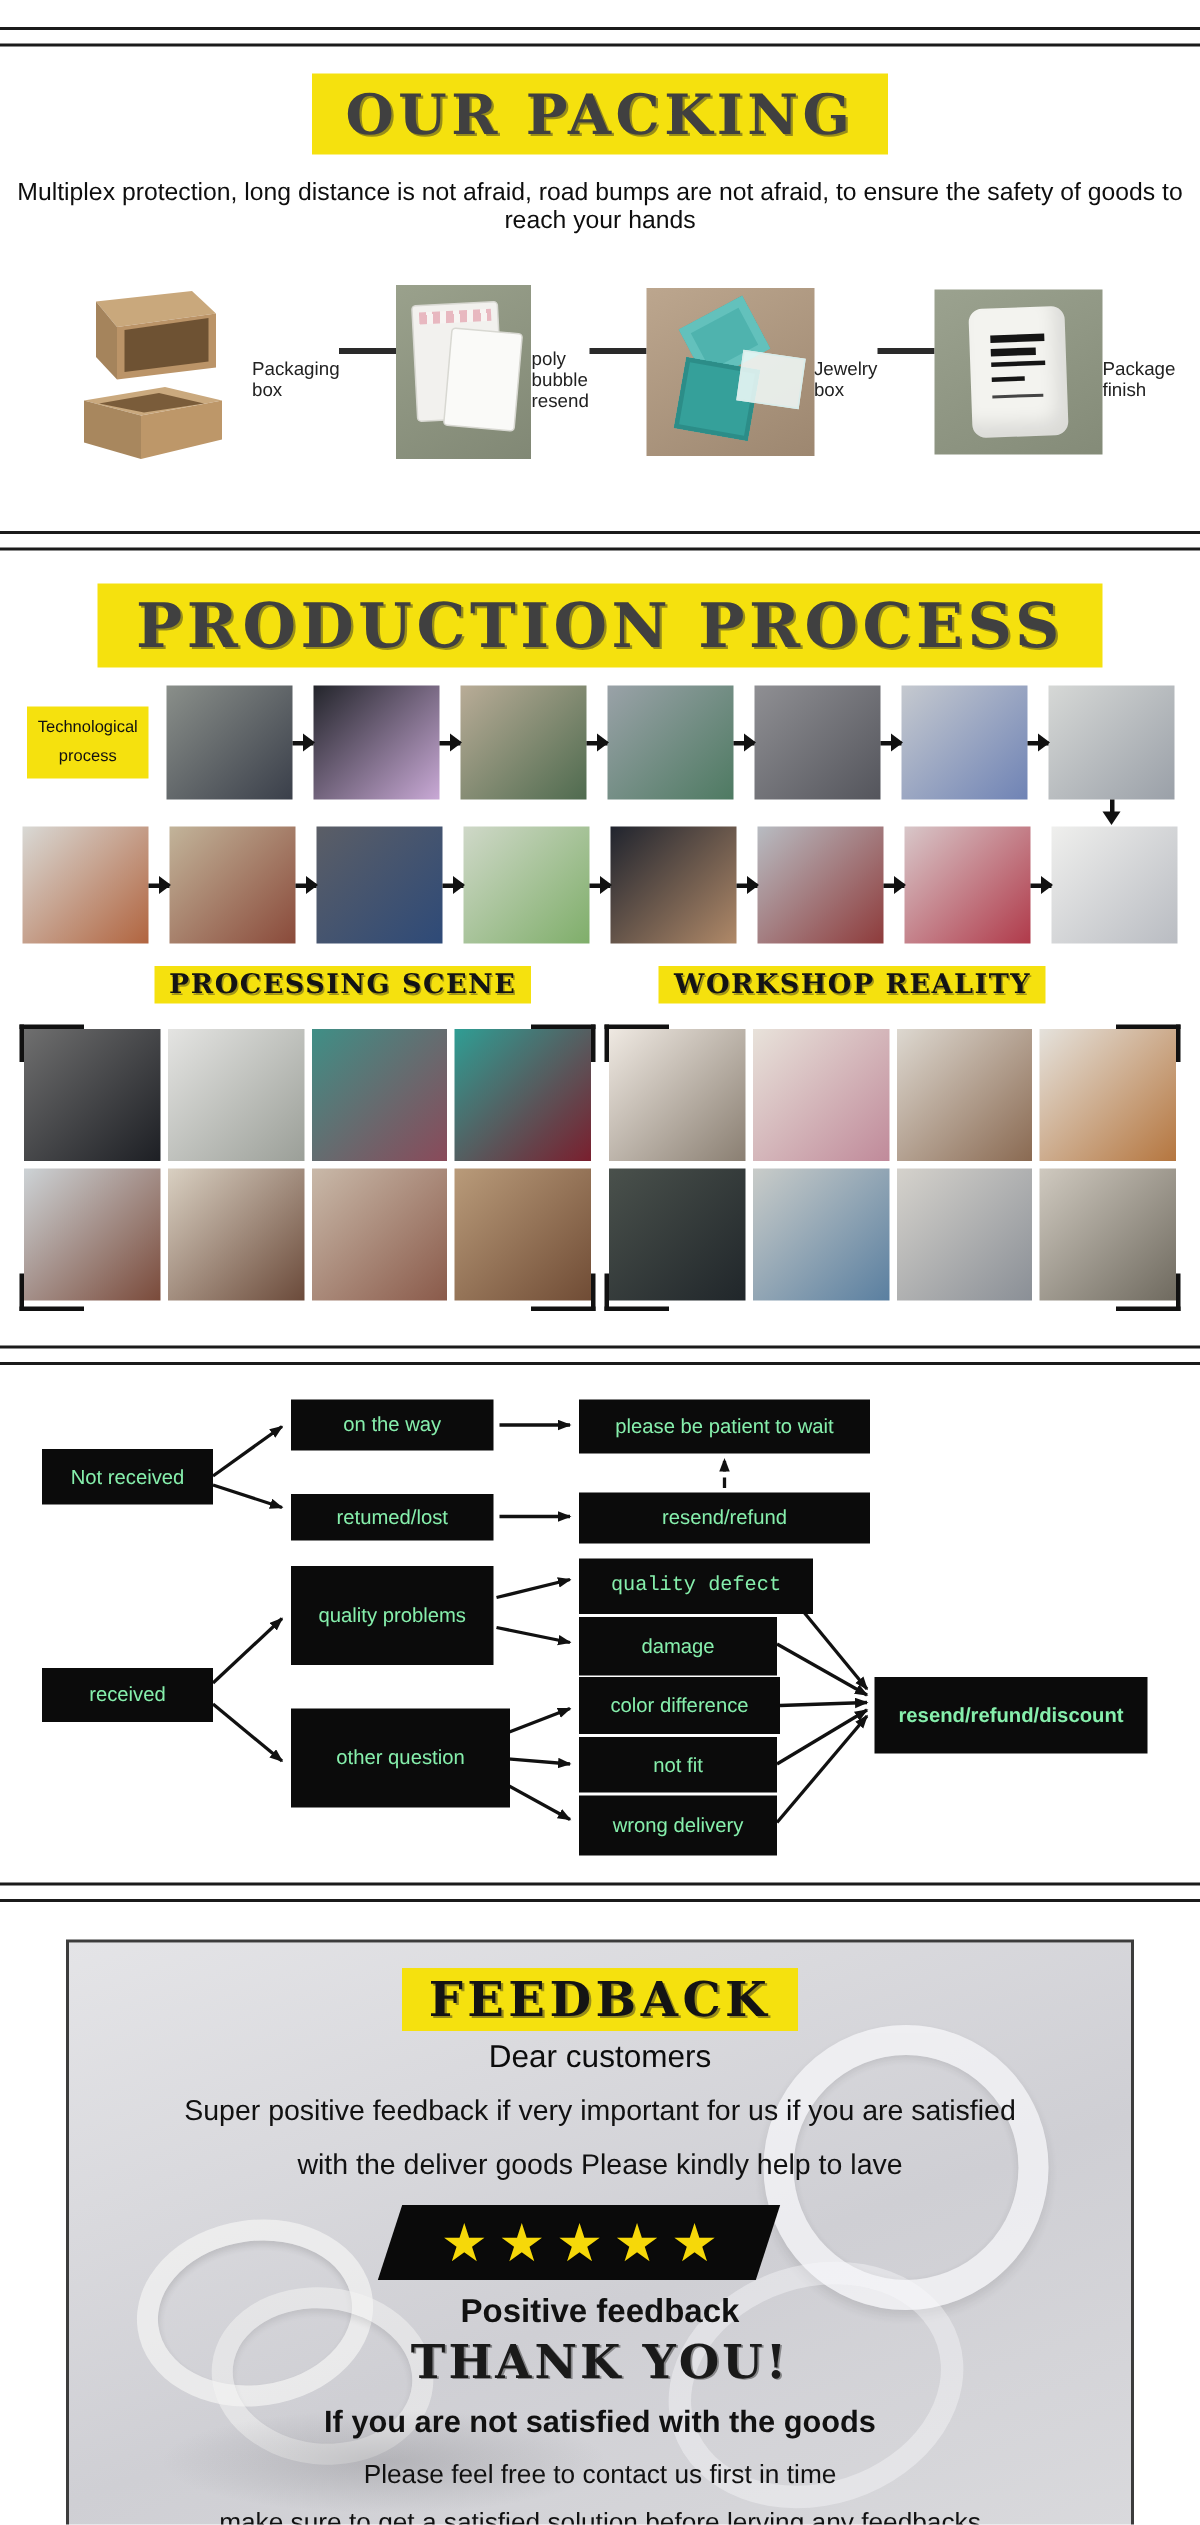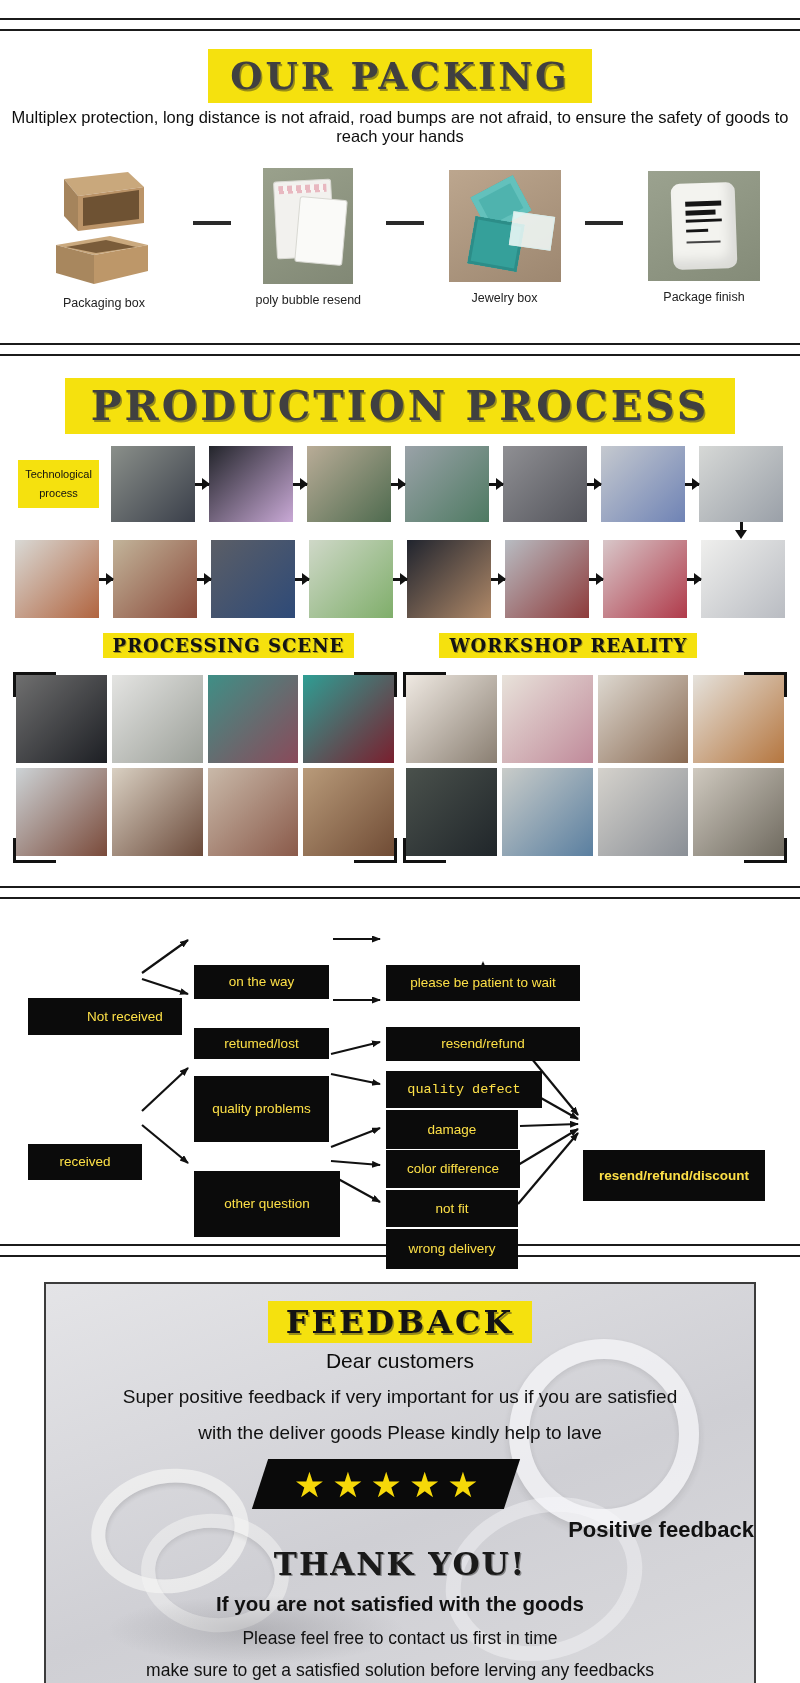--- a/index.html
+++ b/index.html
@@ -19,23 +19,23 @@
     display:inline-block;background:#f5e10e;color:#141414;
     font-family:"DejaVu Serif", serif;font-weight:bold;font-size:18px;
     letter-spacing:1px;padding:2px 10px;text-shadow:1px 1px 0 rgba(40,40,40,.4);
   }
   .harrow{flex:none;width:14px;height:3px;background:#111;position:relative;margin:0 0;}
   .harrow::after{content:'';position:absolute;right:-1px;top:-5px;
     border-left:8px solid #111;border-top:6px solid transparent;border-bottom:6px solid transparent;}
   .ph{flex:none;}
   
   #sec-packing .big-title{font-size:37px;padding:5px 22px;margin-top:18px;}
-  #packing-subtitle{margin-top:5px;text-align:center;font-size:16.5px;color:#0e0e0e;}
+  #packing-subtitle{margin-top:16px;text-align:center;font-size:16.5px;color:#0e0e0e;}
   #pack-row{display:flex;align-items:center;justify-content:space-between;padding:0 40px;margin-top:16px;height:150px;}
-  .pack-item{display:flex;flex-direction:column;align-items:center;}
+  .pack-item{display:flex;flex-direction:row;align-items:center;}
   .pack-label{margin-top:9px;font-size:12.5px;color:#222;}
   .dash-sep{width:38px;height:4px;background:#2a2a2a;flex:none;margin-top:-28px;}
   .pack-img{position:relative;overflow:hidden;flex:none;}
   #pk1{width:128px;height:122px;background:#fff;}
   #pk2{width:90px;height:116px;background:linear-gradient(150deg,#9aa18c,#818875);}
   #pk3{width:112px;height:112px;background:linear-gradient(150deg,#bca68e,#9d8770);}
   #pk4{width:112px;height:110px;background:linear-gradient(150deg,#9ba28f,#848b78);}
   .env{position:absolute;background:#f2f1ee;border:1px solid #d8d8d2;border-radius:3px;}
   .env1{width:56px;height:76px;left:12px;top:12px;transform:rotate(-3deg);}
   .env1::before{content:'';position:absolute;left:4px;top:4px;right:4px;height:8px;
@@ -70,25 +70,25 @@
   .pgrid .ph{width:auto;height:88px;}
   .corner{position:absolute;width:40px;height:22px;border:0 solid #111;}
   .c-tl{left:0;top:0;border-left-width:3px;border-top-width:3px;}
   .c-tr{right:0;top:0;border-right-width:3px;border-top-width:3px;}
   .c-bl{left:0;bottom:-4px;border-left-width:3px;border-bottom-width:3px;}
   .c-br{right:0;bottom:-4px;border-right-width:3px;border-bottom-width:3px;}
   #gap-s2{height:27px;}
   
   #flowchart{position:relative;height:345px;}
   #fc-svg{position:absolute;left:0;top:0;}
-  .fnode{position:absolute;background:#0b0b0b;color:#fde047;display:flex;align-items:center;justify-content:center;
-    font-size:13.5px;text-align:center;line-height:1.15;margin-top:43px;}
+  .fnode{position:absolute;background:#0b0b0b;color:#86efac;display:flex;align-items:center;justify-content:center;
+    font-size:13.5px;text-align:center;line-height:1.15;}
   #fn-on-the-way{left:194px;top:23px;width:135px;height:34px;}
   #fn-patient{left:386px;top:23px;width:194px;height:36px;}
-  #fn-not-received{left:28px;top:56px;width:114px;height:37px;padding-left:40px;}
+  #fn-not-received{left:28px;top:56px;width:114px;height:37px;}
   #fn-returned{left:194px;top:86px;width:135px;height:31px;}
   #fn-resend{left:386px;top:85px;width:194px;height:34px;}
   #fn-quality-problems{left:194px;top:134px;width:135px;height:66px;}
   #fn-quality-defect{left:386px;top:129px;width:156px;height:37px;font-family:Liberation Mono, monospace;}
   #fn-damage{left:386px;top:168px;width:132px;height:39px;}
   #fn-received{left:28px;top:202px;width:114px;height:36px;}
   #fn-color-diff{left:386px;top:208px;width:134px;height:38px;}
   #fn-other-question{left:194px;top:229px;width:146px;height:66px;}
   #fn-not-fit{left:386px;top:248px;width:132px;height:37px;}
   #fn-wrong-delivery{left:386px;top:287px;width:132px;height:40px;}
@@ -113,21 +113,21 @@
   #fb-title{display:inline-block;background:#f5e10e;font-family:"DejaVu Serif", serif;font-weight:bold;
     font-size:32px;letter-spacing:3px;padding:2px 18px;margin-top:17px;color:#141414;
     text-shadow:1.5px 1.5px 0 rgba(40,40,40,.45);}
   #fb-greet{font-size:21px;color:#0c0c0c;margin-top:6px;}
   #fb-line1{font-size:19px;margin-top:13px;}
   #fb-line2{font-size:19px;margin-top:14px;}
   #star-band{display:flex;align-items:center;justify-content:center;width:252px;height:50px;background:#0a0a0a;
     margin:15px auto 0 auto;transform:skewX(-18deg) translateX(-14px);}
   #star-row{transform:skewX(18deg);font-size:35px;letter-spacing:7px;color:#f6d809;line-height:1;
     text-shadow:0 0 1px #000;white-space:nowrap;padding-left:7px;}
-  #fb-positive{font-size:22px;font-weight:bold;margin-top:8px;text-align:right;}
+  #fb-positive{font-size:22px;font-weight:bold;margin-top:8px;}
   #fb-thanks{font-family:"DejaVu Serif", serif;font-weight:bold;font-size:31px;letter-spacing:2px;margin-top:3px;
     color:#1a1a1a;text-shadow:1.2px 1.2px 0 rgba(60,60,60,.5);}
   #fb-notice{font-size:20.5px;font-weight:bold;margin-top:10px;}
   #fb-contact1{font-size:17.5px;margin-top:12px;}
   #fb-contact2{font-size:17.5px;margin-top:11px;}
   .sp18{height:18px;}
   .sp31{height:31px;}
 </style>
 </head>
 <body>

